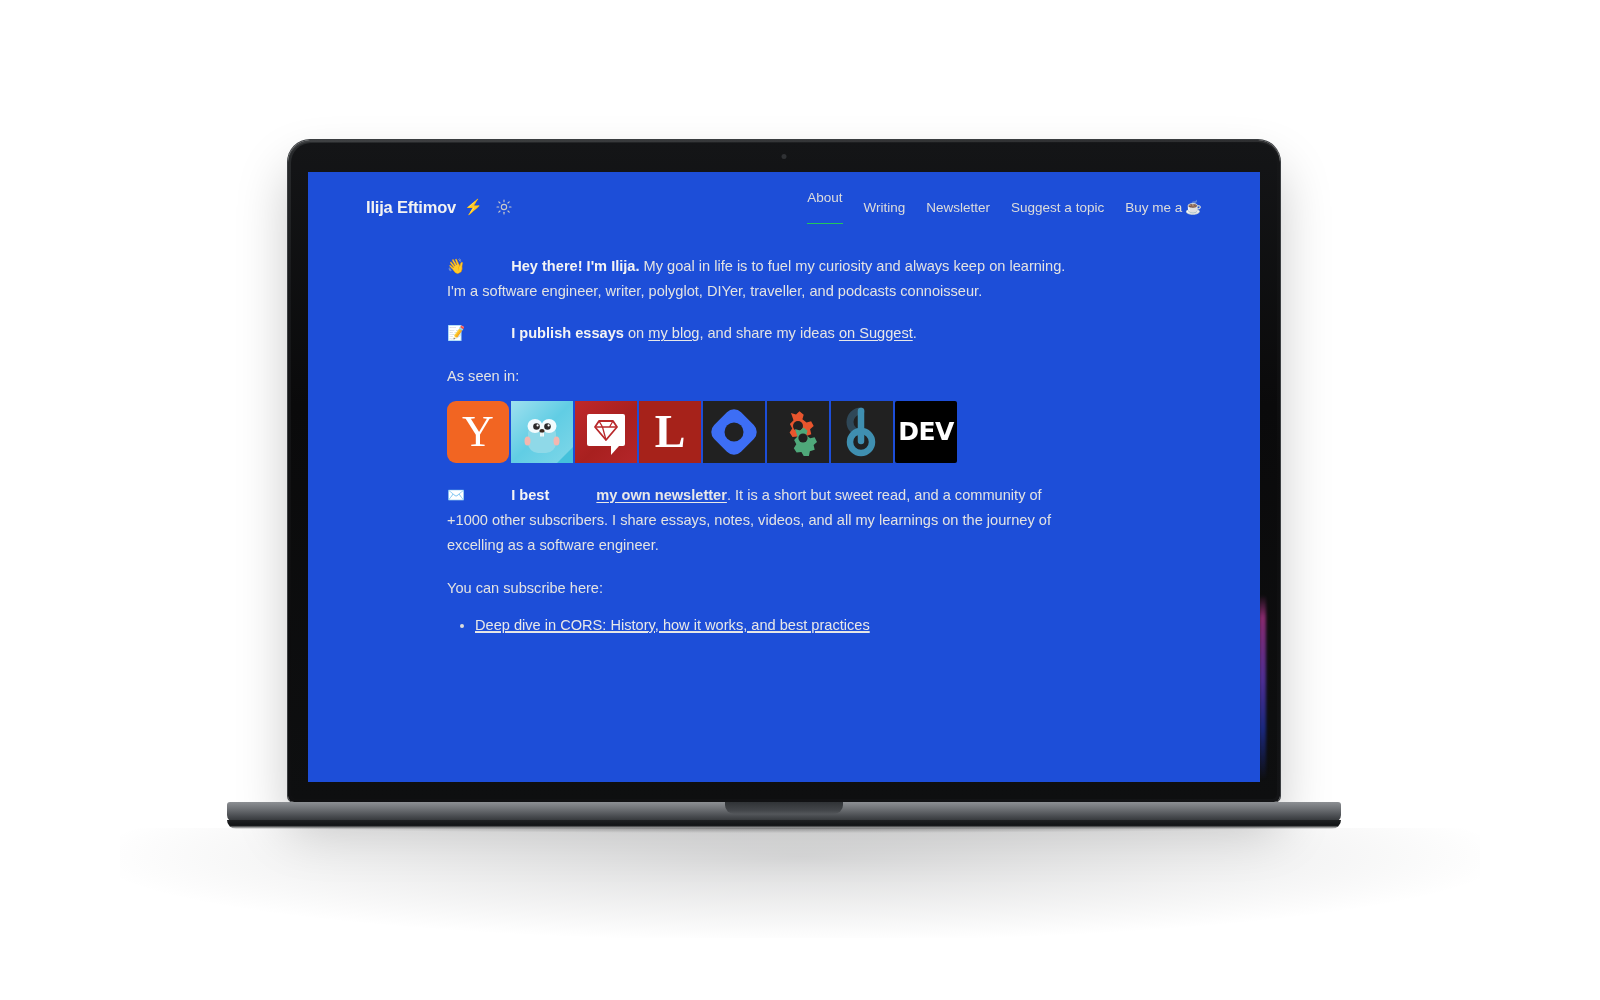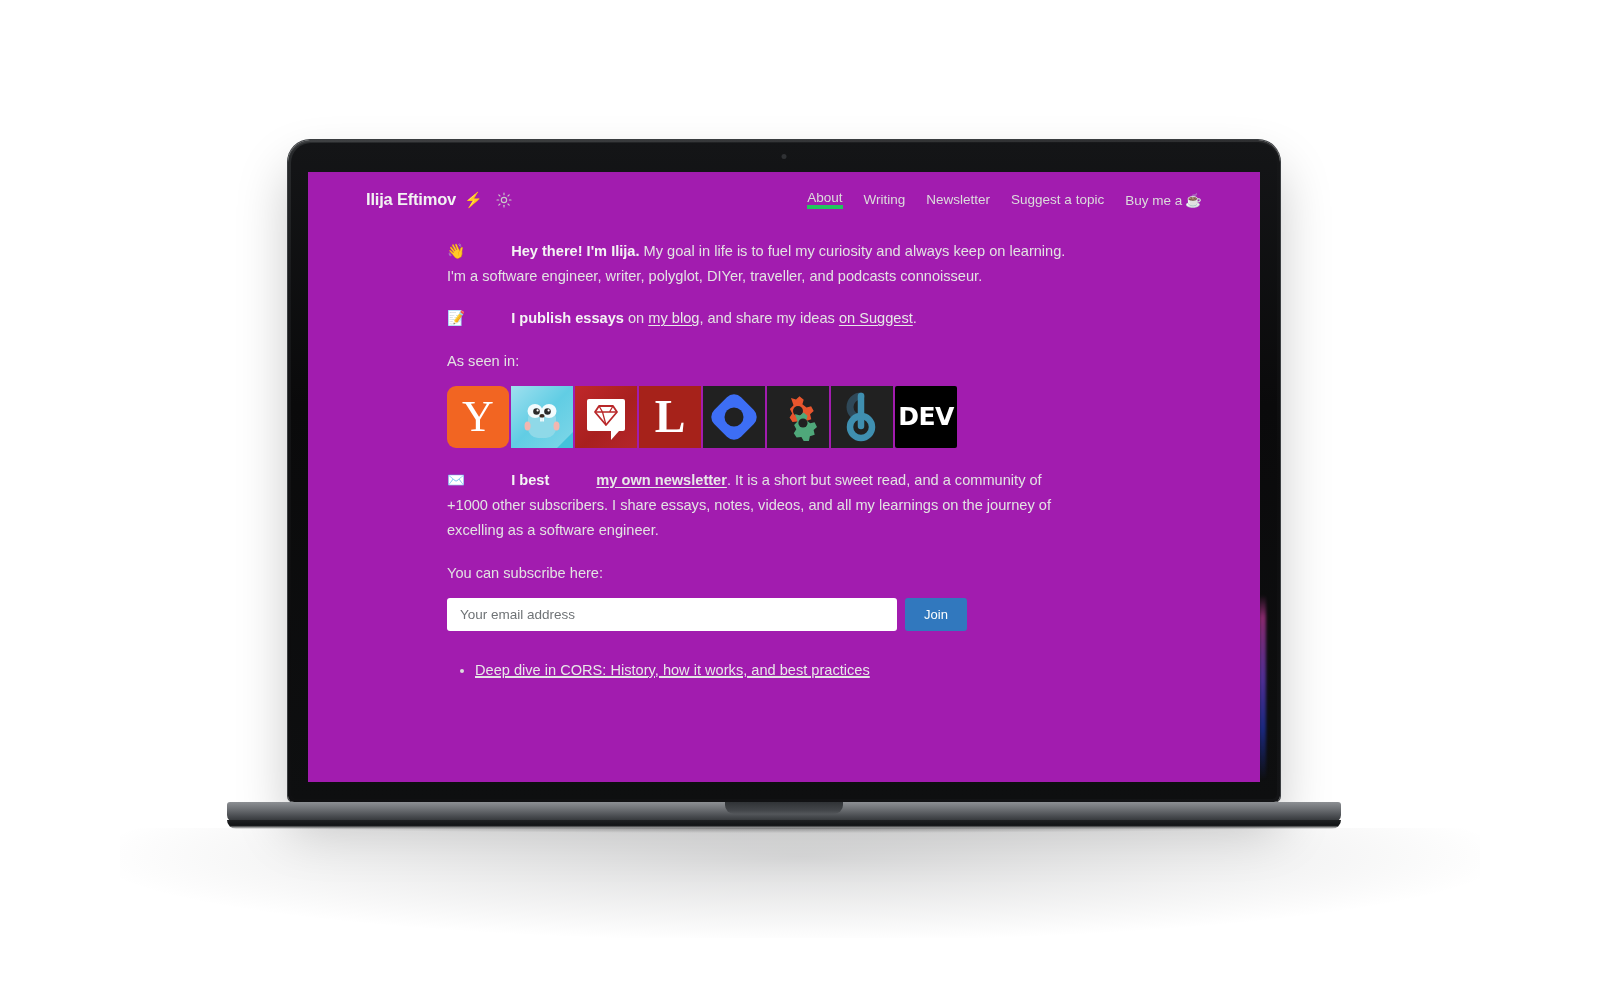--- a/index.html
+++ b/index.html
@@ -132,21 +132,21 @@
     width: 1360px;
     height: 110px;
     background: radial-gradient(ellipse at 50% 26%, rgba(30,32,36,0.17) 0%, rgba(30,32,36,0.07) 42%, rgba(255,255,255,0) 74%);
     pointer-events: none;
   }
 
   
   .site {
     position: absolute;
     inset: 0;
-    background: #a21caf;
+    background: #1d4ed8;
     color: #e8e8e8;
   }
 
   .site-header {
     display: flex;
     align-items: center;
     justify-content: space-between;
     padding: 18px 58px 0 58px;
   }
 
@@ -174,22 +174,22 @@
   .nav {
     display: flex;
     align-items: center;
     gap: 21px;
     font-size: 13.5px;
     color: #dcdcdc;
     white-space: nowrap;
   }
   .nav-item { cursor: pointer; }
   .nav-item.active {
-    border-bottom: 4px solid #22c55e;
-    padding-bottom: 0;
+    border-bottom: 1px solid #22c55e;
+    padding-bottom: 18px;
   }
   .nav-coffee { margin-left: 3px; }
 
   .content {
     padding: 30px 60px 0 139px;
     max-width: 620px;
     font-size: 14.6px;
     line-height: 1.73;
     color: #e3e3e3;
   }
@@ -463,24 +463,20 @@
               </div>
 
             </div>
 
             <p>
               <span class="emo">✉️</span><span class="b">I best </span><a class="link b">my own newsletter</a><span>. It is a short but sweet read, and a community of +1000 other subscribers. I share essays, notes, videos, and all my learnings on the journey of excelling as a software engineer.</span>
             </p>
 
             <p class="tight">You can subscribe here:</p>
 
-            <div class="subscribe">
-              <input class="email-input" type="text" placeholder="Your email address" style="">
-              <button class="join-btn">Join</button>
-            </div>
 
 
             <ul class="best-list">
               <li>
                 <a class="link">Deep dive in CORS: History, how it works, and best practices</a>
               </li>
             </ul>
 
           </div>
 

